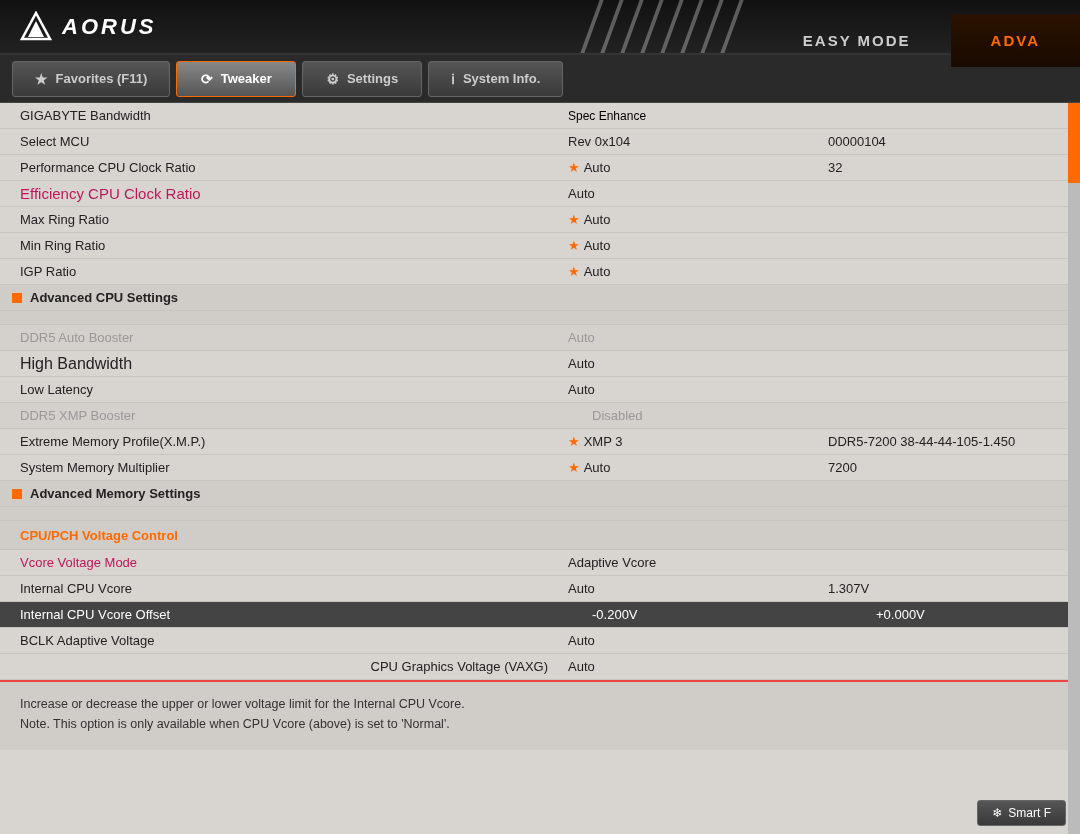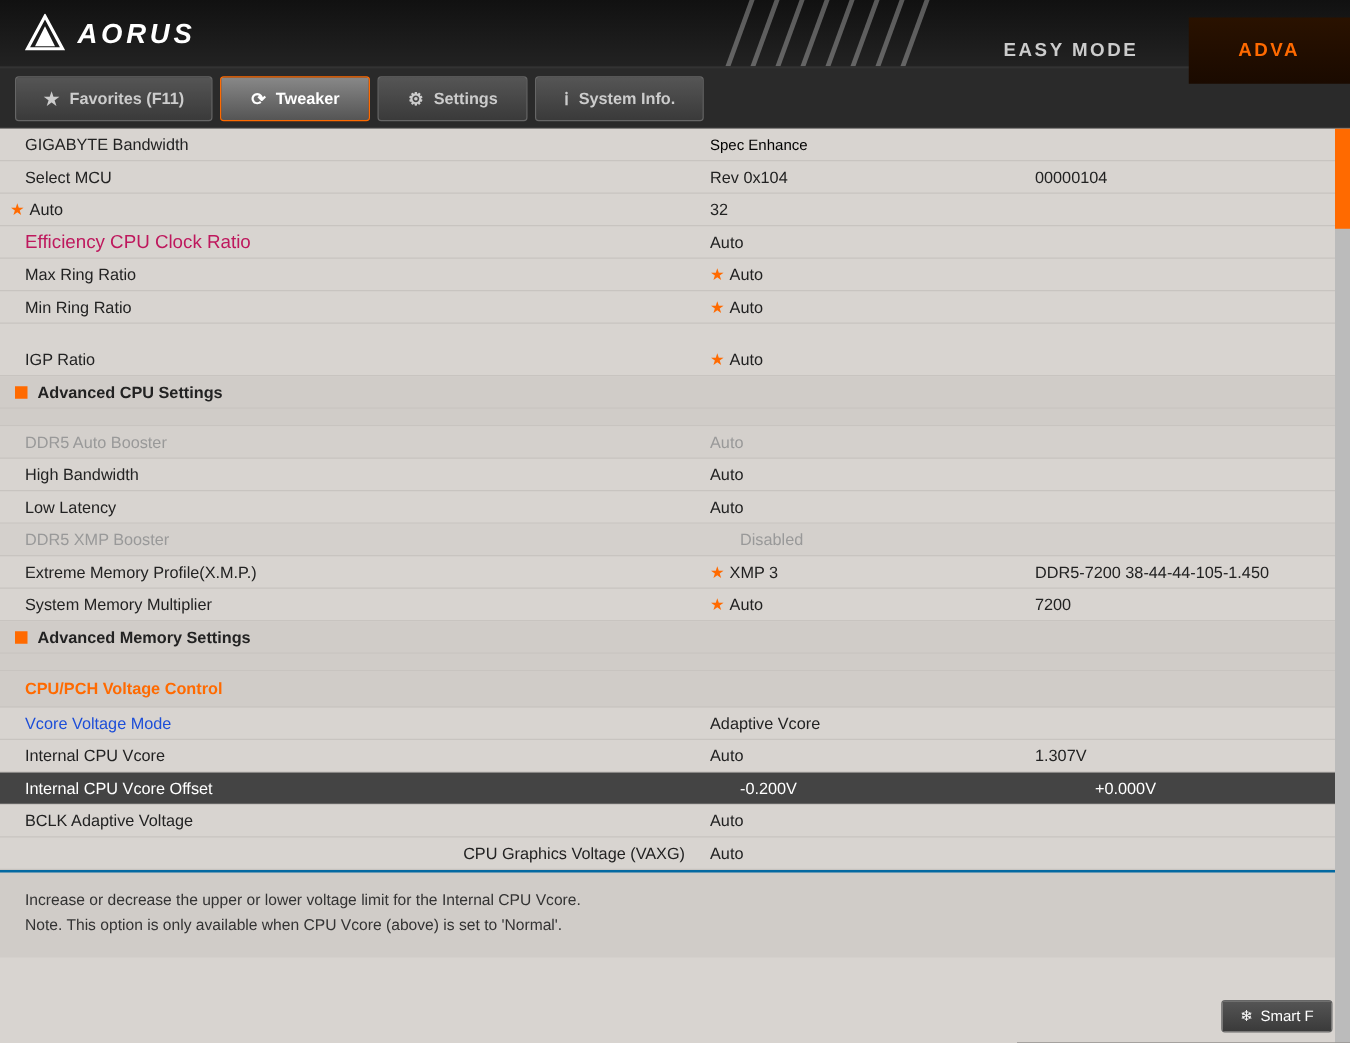--- a/index.html
+++ b/index.html
@@ -119,21 +119,21 @@
       background: #d8d4d0;
       overflow-y: auto;
       padding: 0;
       position: relative;
     }
 
     
     .description-box {
       background: #d0ccc8;
       padding: 12px 20px;
-      border-top: 2px solid #0369a1;
+      border-top: 2px solid #ef4444;
       min-height: 70px;
     }
     .description-text {
       font-size: 12.5px;
       color: #333;
       line-height: 1.6;
     }
 
     
     .smart-fan-btn {
@@ -227,57 +227,58 @@
       <div style="padding:3px 12px 3px 20px; font-size:13px; color:#222;">GIGABYTE Bandwidth</div>
       <div style="padding:3px 8px; font-size:12px; color:#000000; display:flex; align-items:center;">Spec Enhance</div>
       <div style="padding:3px 8px; font-size:13px; color:#222;"></div>
     </div>
         <div style="display: grid; grid-template-columns: 560px 260px 1fr; min-height: 26px; border-bottom: 1px solid rgb(200, 196, 192); align-items: center;">
       <div style="padding:3px 12px 3px 20px; font-size:13px; color:#222;">Select MCU</div>
       <div style="padding:3px 8px; font-size:13px; color:#222; display:flex; align-items:center;">Rev 0x104</div>
       <div style="padding:3px 8px; font-size:13px; color:#222;">00000104</div>
     </div>
         <div style="display: grid; grid-template-columns: 560px 260px 1fr; min-height: 26px; border-bottom: 1px solid rgb(200, 196, 192); align-items: center;">
+      <div style="padding:3px 12px 3px 20px; font-size:13px; color:#222;">Performance CPU Clock Ratio</div>
       <div style="padding:3px 8px; font-size:13px; color:#222; display:flex; align-items:center;"><span style="color:#ff6a00;margin-right:4px;">★</span>Auto</div>
       <div style="padding:3px 8px; font-size:13px; color:#222;">32</div>
     </div>
         <div style="display: grid; grid-template-columns: 560px 260px 1fr; min-height: 26px; border-bottom: 1px solid rgb(200, 196, 192); align-items: center;">
       <div style="padding:3px 12px 3px 20px; font-size:15px; color:#be185d;">Efficiency CPU Clock Ratio</div>
       <div style="padding:3px 8px; font-size:13px; color:#222; display:flex; align-items:center;">Auto</div>
       <div style="padding:3px 8px; font-size:13px; color:#222;"></div>
     </div>
         <div style="display: grid; grid-template-columns: 560px 260px 1fr; min-height: 26px; border-bottom: 1px solid rgb(200, 196, 192); align-items: center;">
       <div style="padding:3px 12px 3px 20px; font-size:13px; color:#222;">Max Ring Ratio</div>
       <div style="padding:3px 8px; font-size:13px; color:#222; display:flex; align-items:center;"><span style="color:#ff6a00;margin-right:4px;">★</span>Auto</div>
       <div style="padding:3px 8px; font-size:13px; color:#222;"></div>
     </div>
         <div style="display: grid; grid-template-columns: 560px 260px 1fr; min-height: 26px; border-bottom: 1px solid rgb(200, 196, 192); align-items: center;">
       <div style="padding:3px 12px 3px 20px; font-size:13px; color:#222;">Min Ring Ratio</div>
       <div style="padding:3px 8px; font-size:13px; color:#222; display:flex; align-items:center;"><span style="color:#ff6a00;margin-right:4px;">★</span>Auto</div>
       <div style="padding:3px 8px; font-size:13px; color:#222;"></div>
     </div>
-        <div style="display: grid; grid-template-columns: 560px 260px 1fr; min-height: 26px; border-bottom: 1px solid rgb(200, 196, 192); align-items: center; margin-top: 16px;">
+        <div style="display: grid; grid-template-columns: 560px 260px 1fr; min-height: 26px; border-bottom: 1px solid rgb(200, 196, 192); align-items: center;">
       <div style="padding:3px 12px 3px 20px; font-size:13px; color:#222;">IGP Ratio</div>
       <div style="padding:3px 8px; font-size:13px; color:#222; display:flex; align-items:center;"><span style="color:#ff6a00;margin-right:4px;">★</span>Auto</div>
       <div style="padding:3px 8px; font-size:13px; color:#222;"></div>
     </div>
         <div style="display: grid; grid-template-columns: 560px 260px 1fr; min-height: 26px; border-bottom: 1px solid rgb(200, 196, 192); align-items: center; background: rgb(208, 204, 200);">
       <div style="grid-column:1/-1; display:flex; align-items:center; gap:8px; padding:4px 12px;">
         <div style="width:10px;height:10px;background:#ff6a00;flex-shrink:0;"></div>
         <span style="font-size:13px;color:#222;font-weight:600;">Advanced CPU Settings</span>
       </div>
     </div>
         <div style="height: 14px; background: rgb(208, 204, 200); border-bottom: 1px solid rgb(200, 196, 192);"></div>
         <div style="display: grid; grid-template-columns: 560px 260px 1fr; min-height: 26px; border-bottom: 1px solid rgb(200, 196, 192); align-items: center; background: rgb(212, 208, 204);">
       <div style="padding:3px 12px 3px 20px; font-size:13px; color:#999;">DDR5 Auto Booster</div>
       <div style="padding:3px 8px; font-size:13px; color:#999; display:flex; align-items:center;">Auto</div>
       <div style="padding:3px 8px; font-size:13px; color:#222;"></div>
     </div>
         <div style="display: grid; grid-template-columns: 560px 260px 1fr; min-height: 26px; border-bottom: 1px solid rgb(200, 196, 192); align-items: center;">
-      <div style="padding:3px 12px 3px 20px; font-size:13px; color:#222;">High Bandwidth</div>
+      <div style="padding:3px 12px 3px 20px; font-size:16px; color:#222;">High Bandwidth</div>
       <div style="padding:3px 8px; font-size:13px; color:#222; display:flex; align-items:center;">Auto</div>
       <div style="padding:3px 8px; font-size:13px; color:#222;"></div>
     </div>
         <div style="display: grid; grid-template-columns: 560px 260px 1fr; min-height: 26px; border-bottom: 1px solid rgb(200, 196, 192); align-items: center;">
       <div style="padding:3px 12px 3px 20px; font-size:13px; color:#222;">Low Latency</div>
       <div style="padding:3px 8px; font-size:13px; color:#222; display:flex; align-items:center;">Auto</div>
       <div style="padding:3px 8px; font-size:13px; color:#222;"></div>
     </div>
         <div style="display: grid; grid-template-columns: 560px 260px 1fr; min-height: 26px; border-bottom: 1px solid rgb(200, 196, 192); align-items: center; background: rgb(212, 208, 204);">
       <div style="padding:3px 12px 3px 20px; font-size:13px; color:#999;">DDR5 XMP Booster</div>
@@ -300,21 +301,21 @@
         <span style="font-size:13px;color:#222;font-weight:600;">Advanced Memory Settings</span>
       </div>
     </div>
         <div style="height: 14px; background: rgb(208, 204, 200); border-bottom: 1px solid rgb(200, 196, 192);"></div>
         <div style="display: grid; grid-template-columns: 560px 260px 1fr; min-height: 26px; border-bottom: 1px solid rgb(200, 196, 192); align-items: center; background: rgb(208, 204, 200);">
       <div style="grid-column:1/-1; padding:5px 20px;">
         <span style="font-size:13px;color:#ff6a00;font-weight:700;">CPU/PCH Voltage Control</span>
       </div>
     </div>
         <div style="display: grid; grid-template-columns: 560px 260px 1fr; min-height: 26px; border-bottom: 1px solid rgb(200, 196, 192); align-items: center;">
-      <div style="padding:3px 12px 3px 20px; font-size:13px; color:#1d4ed8;">Vcore Voltage Mode</div>
+      <div style="padding:3px 12px 3px 20px; font-size:13px; color:#be185d;">Vcore Voltage Mode</div>
       <div style="padding:3px 8px; font-size:13px; color:#222; display:flex; align-items:center;">Adaptive Vcore</div>
       <div style="padding:3px 8px; font-size:13px; color:#222;"></div>
     </div>
         <div style="display: grid; grid-template-columns: 560px 260px 1fr; min-height: 26px; border-bottom: 1px solid rgb(200, 196, 192); align-items: center;">
       <div style="padding:3px 12px 3px 20px; font-size:13px; color:#222;">Internal CPU Vcore</div>
       <div style="padding:3px 8px; font-size:13px; color:#222; display:flex; align-items:center;">Auto</div>
       <div style="padding:3px 8px; font-size:13px; color:#222;">1.307V</div>
     </div>
         <div style="display: grid; grid-template-columns: 560px 260px 1fr; min-height: 26px; border-bottom: 1px solid rgb(200, 196, 192); align-items: center; background: rgb(68, 68, 68); gap: 24px;">
       <div style="padding:3px 12px 3px 20px; font-size:13px; color:#fff;">Internal CPU Vcore Offset</div>

